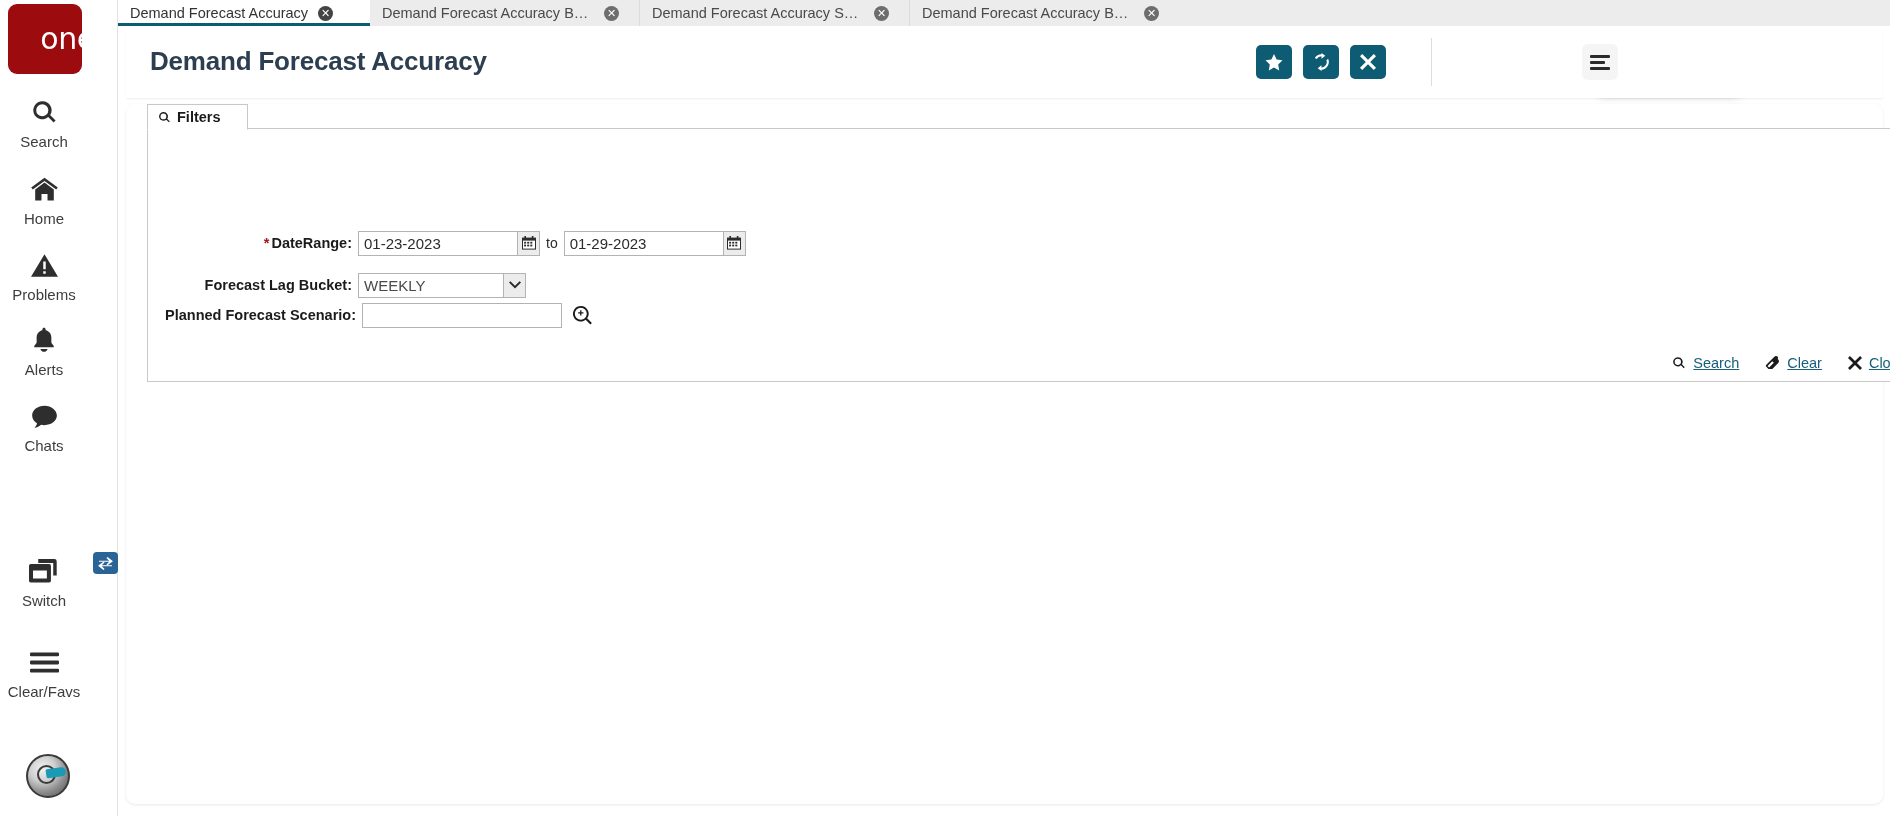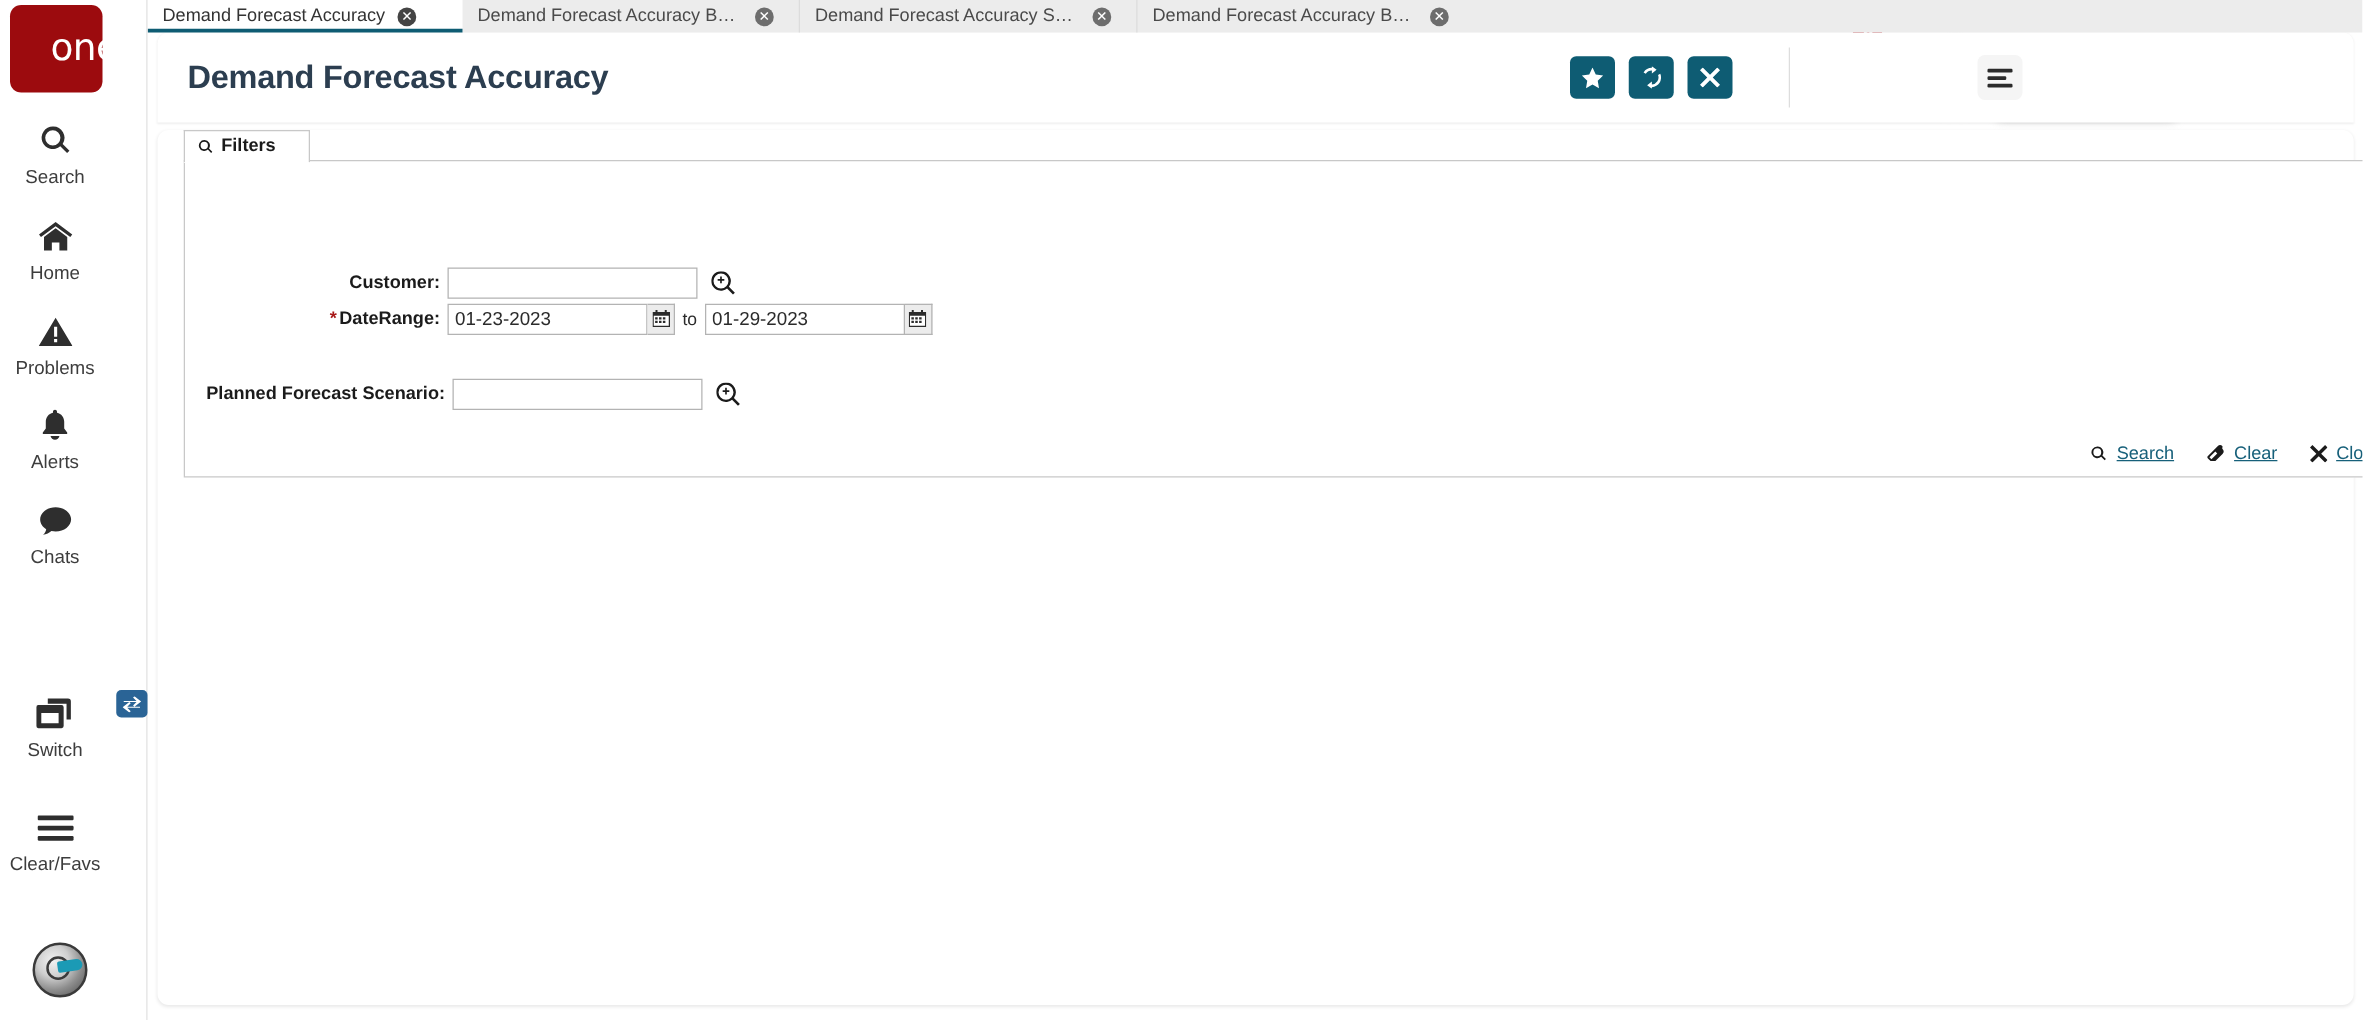--- a/index.html
+++ b/index.html
@@ -573,31 +573,22 @@
         <span>
           <svg width="13" height="13" viewBox="0 0 24 24">
               <path d="M10 2a8 8 0 105.29 14.03l4.84 4.84 1.71-1.71-4.84-4.84A8 8 0 0010 2zm0 2.6a5.4 5.4 0 110 10.8 5.4 5.4 0 010-10.8z"></path>
             </svg>
         </span>
         <span>Filters</span>
       </div>
 
 
 
-      <div class="frow" style="left:0px; top:84px;">
-        <div class="flabel">Customer:</div>
-        <input class="ftext" style="width: 200px;" type="text" value="">
-        <span class="lookup-icon">
-          <svg width="19" height="19" viewBox="0 0 20 20">
-              <path d="M8.2 0a8.2 8.2 0 105.1 14.6l5 5 1.6-1.6-5-5A8.2 8.2 0 008.2 0zm0 1.9a6.3 6.3 0 110 12.6 6.3 6.3 0 010-12.6zm-.7 2.6v2.1H5.4v1.4h2.1v2.1h1.4V8h2.1V6.6H8.9V4.5H7.5z"></path>
-            </svg>
-        </span>
-      </div>
-
-      <div class="frow" style="left:0px; top:113px;">
+
+      <div class="frow" style="left:0px; top:101px;">
         <div class="flabel">
           <span class="req">*</span><span>DateRange:</span>
         </div>
         <input class="ftext" style="width: 160px;" type="text" value="01-23-2023">
         <span class="cal-btn">
           <svg width="14" height="14" viewBox="0 0 14 14">
             <rect x="0" y="1.6" width="14" height="12" fill="#2b2b2b"></rect>
             <rect x="1" y="4.6" width="12" height="8" fill="#ffffff"></rect>
             <rect x="2.1" y="5.8" width="2" height="1.8" fill="#2b2b2b"></rect>
             <rect x="5.2" y="5.8" width="2" height="1.8" fill="#2b2b2b"></rect>
@@ -620,20 +611,31 @@
             <rect x="8.3" y="5.8" width="2" height="1.8" fill="#2b2b2b"></rect>
             <rect x="2.1" y="8.6" width="2" height="1.8" fill="#2b2b2b"></rect>
             <rect x="5.2" y="8.6" width="2" height="1.8" fill="#2b2b2b"></rect>
             <rect x="8.3" y="8.6" width="2" height="1.8" fill="#2b2b2b"></rect>
             <rect x="2.4" y="0" width="1.6" height="2.6" fill="#2b2b2b"></rect>
             <rect x="9.8" y="0" width="1.6" height="2.6" fill="#2b2b2b"></rect>
           </svg>
         </span>
       </div>
 
+      <div class="frow" style="left:0px; top:143px;">
+        <div class="flabel">Forecast Lag Bucket:</div>
+        <div class="fselect">
+          <div class="sel-box">WEEKLY</div>
+          <div class="sel-arrow">
+            <svg width="12" height="8" viewBox="0 0 14 9">
+                <path fill="#2b2b2b" d="M1.6 0L7 5.3 12.4 0 14 1.6 7 8.5 0 1.6 1.6 0z"></path>
+              </svg>
+          </div>
+        </div>
+      </div>
 
       <div class="frow" style="left:4px; top:173px;">
         <div class="flabel">Planned Forecast Scenario:</div>
         <input class="ftext" style="width: 200px;" type="text" value="">
         <span class="lookup-icon">
           <svg width="19" height="19" viewBox="0 0 20 20">
               <path d="M8.2 0a8.2 8.2 0 105.1 14.6l5 5 1.6-1.6-5-5A8.2 8.2 0 008.2 0zm0 1.9a6.3 6.3 0 110 12.6 6.3 6.3 0 010-12.6zm-.7 2.6v2.1H5.4v1.4h2.1v2.1h1.4V8h2.1V6.6H8.9V4.5H7.5z"></path>
             </svg>
         </span>
       </div>

